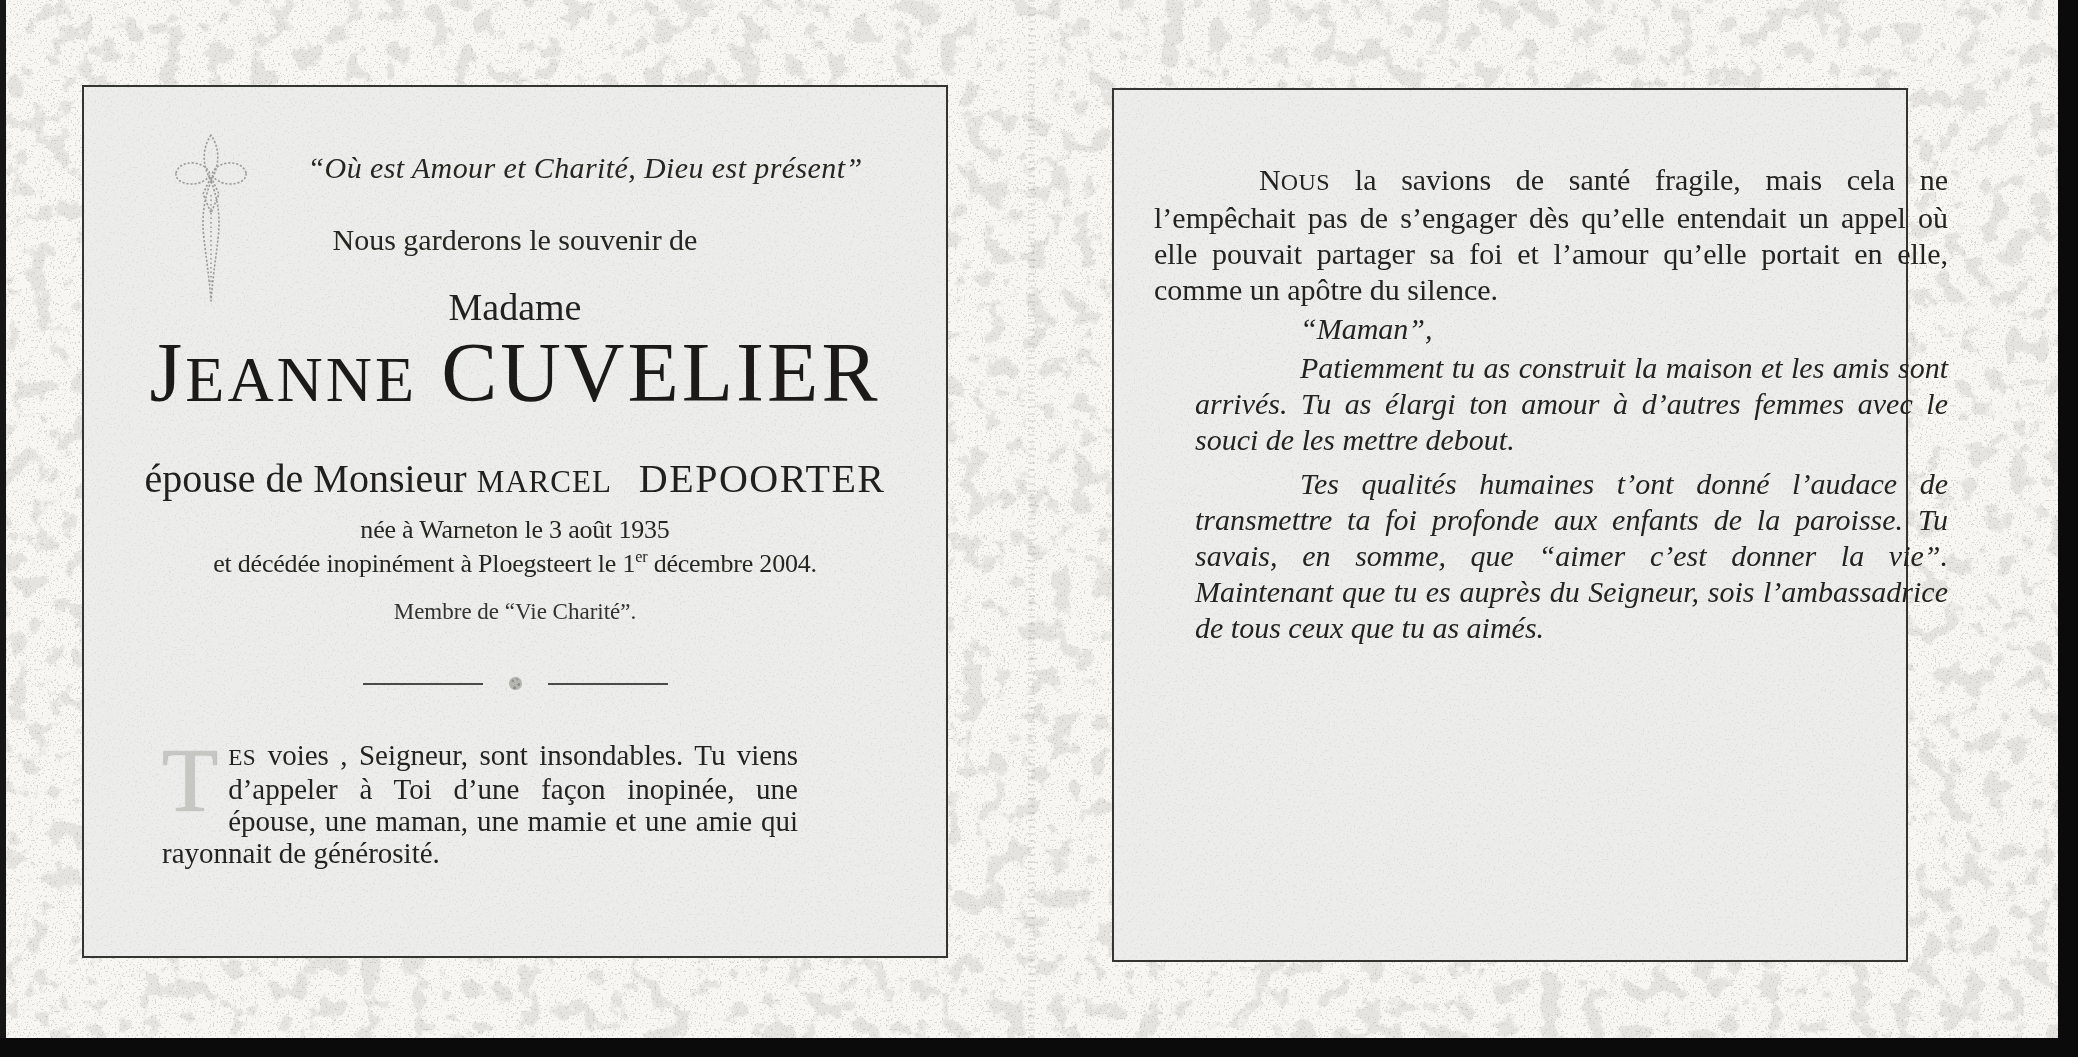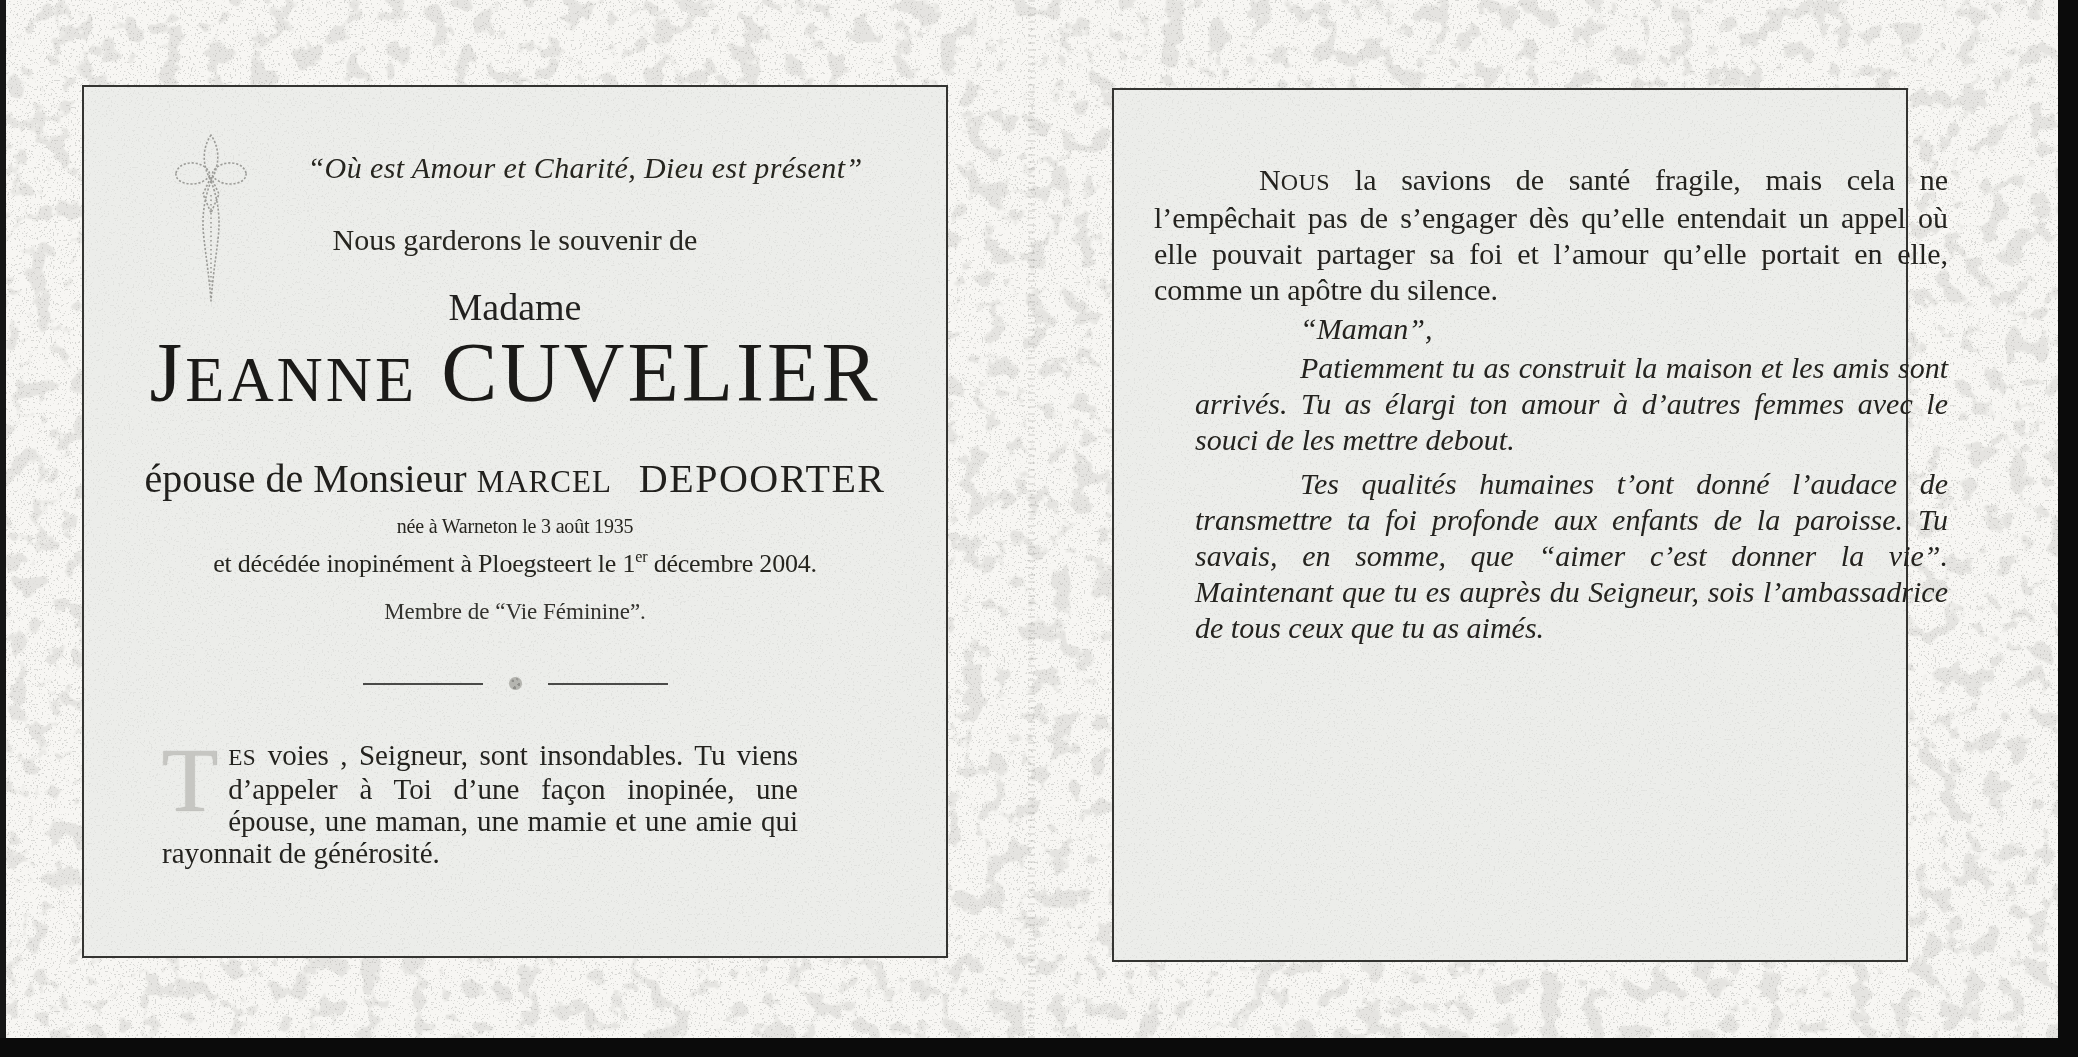--- a/index.html
+++ b/index.html
@@ -40,21 +40,21 @@
 
   
   .lp-quote{top:64px;left:150px;right:10px;font-style:italic;font-size:30px;letter-spacing:.4px;color:#26251f;}
   .lp-intro{top:136px;font-size:30px;color:#26251f;}
   .lp-honorific{top:198px;font-size:38px;}
   .lp-name{top:242px;font-size:84px;letter-spacing:3px;line-height:1.05;white-space:nowrap;color:#1b1a18;}
   .lp-name .sc-small{font-size:64px;text-transform:uppercase;}
   .lp-spouse{top:368px;font-size:40px;white-space:nowrap;color:#21201d;}
   .lp-spouse .sc-small{font-size:31px;text-transform:uppercase;letter-spacing:1px;}
   .lp-spouse .caps{letter-spacing:1.5px;margin-left:17px;}
-  .lp-birth{top:428px;font-size:20px;letter-spacing:-.2px;color:#26251f;}
+  .lp-birth{top:428px;font-size:26px;letter-spacing:-.2px;color:#26251f;}
   .lp-death{top:462px;font-size:26px;letter-spacing:-.2px;white-space:nowrap;color:#26251f;}
   .lp-death sup{font-size:.62em;vertical-align:super;line-height:0;}
   .lp-membership{top:512px;font-size:23px;color:#33322e;}
   .lp-divider{top:588px;display:flex;align-items:center;justify-content:center;gap:24px;}
   .lp-divider .rule{width:120px;height:2px;background:#4a4a48;}
   .lp-divider .dot{
     width:17px;height:17px;border-radius:50%;
     background:radial-gradient(circle at 35% 35%, #8e8e8a 0 1.4px, transparent 1.6px),
                radial-gradient(circle at 70% 55%, #8e8e8a 0 1.4px, transparent 1.6px),
                radial-gradient(circle at 45% 75%, #8e8e8a 0 1.4px, transparent 1.6px),
@@ -138,21 +138,21 @@
       <div class="lp-abs lp-honorific">Madame</div>
 
       <div class="lp-abs lp-name"><span>J</span><span class="sc-small">eanne</span><span>&nbsp;</span><span>CUVELIER</span></div>
 
       <div class="lp-abs lp-spouse"><span>épouse de Monsieur </span><span class="sc-small">Marcel</span><span>&nbsp;</span><span class="caps">DEPOORTER</span></div>
 
       <div class="lp-abs lp-birth">née à Warneton le 3 août 1935</div>
 
       <div class="lp-abs lp-death"><span>et décédée inopinément à Ploegsteert le 1</span><sup>er</sup><span> décembre 2004.</span></div>
 
-      <div class="lp-abs lp-membership">Membre de “Vie Féminine”.</div>
+      <div class="lp-abs lp-membership">Membre de “Vie Charité”.</div>
 
       <div class="lp-abs lp-divider">
         <span class="rule"></span>
         <span class="dot"></span>
         <span class="rule"></span>
       </div>
 
       <div class="lp-verse"><span class="dropcap">T</span><span class="sc-lead">es</span><span> voies , Seigneur, sont insondables. Tu viens d’appeler à Toi d’une façon inopinée, une épouse, une maman, une mamie et une amie qui rayonnait de générosité.</span></div>
     </div>
 

